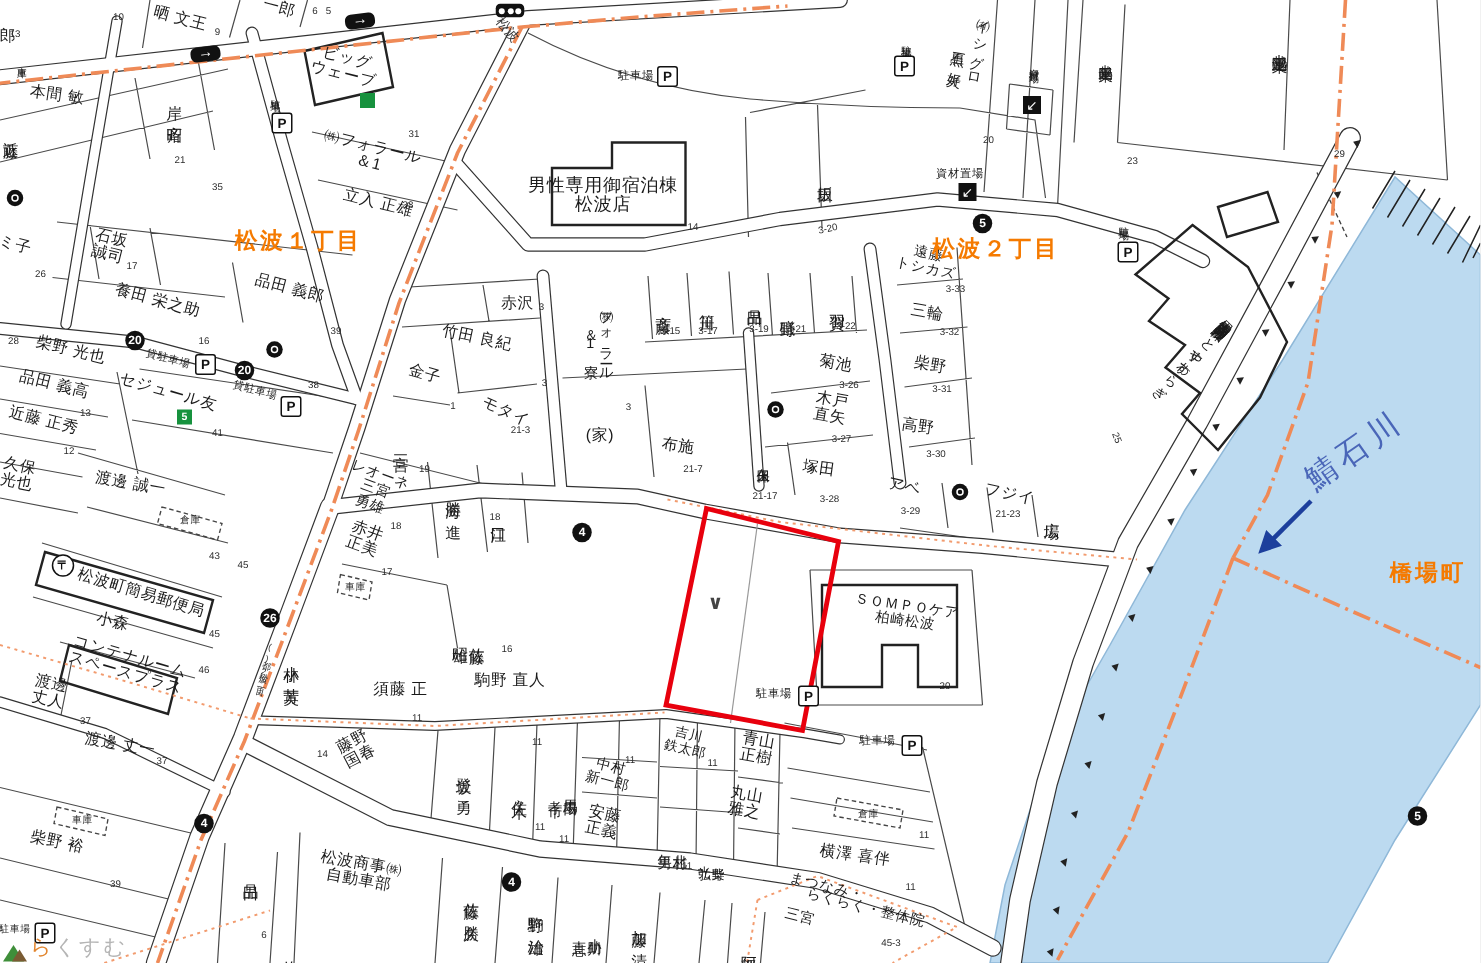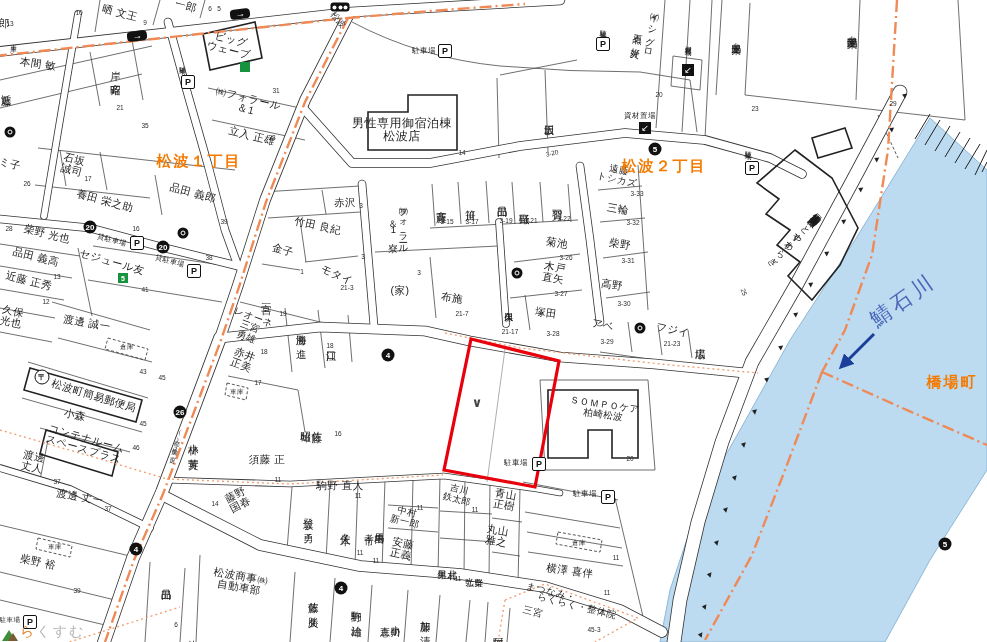--- a/index.html
+++ b/index.html
@@ -215,21 +215,21 @@
       <div class="lbl" style="left: 243px; top: 360px; transform: translate(-50%, -50%) rotate(20deg);">赤井
 正美</div>
       <div class="lbl" style="left: 250px; top: 327px; font-size: 9.5px; transform: translate(-50%, -50%) rotate(20deg);">レオーネ
 三宮
 勇雄</div>
       <div class="lbl v" style="left: 301px; top: 334px;">勝海 進</div>
       <div class="lbl v" style="left: 331px; top: 344px;">江口</div>
       <div class="lbl v" style="left: 311px; top: 424px;">佐藤
 昭雄</div>
       <div class="lbl" style="left: 267px; top: 460px;">須藤 正</div>
-      <div class="lbl" style="left: 340px; top: 486px; text-align: right;">駒野 直人</div>
+      <div class="lbl" style="left: 340px; top: 454px; text-align: right;">駒野 直人</div>
       <div class="lbl" style="left: 237px; top: 392px; font-size: 6.5px;">車庫</div>
       <div class="lbl" style="left: 12px; top: 317px; transform: translate(-50%, -50%) rotate(12deg);">久保
 光也</div>
       <div class="lbl" style="left: 80px; top: 497px; transform: translate(-50%, -50%) rotate(10deg);">渡邊 丈一</div>
       <div class="lbl" style="left: 38px; top: 562px; transform: translate(-50%, -50%) rotate(12deg);">柴野 裕</div>
       <div class="lbl" style="left: 55px; top: 547px; font-size: 6.5px;">車庫</div>
       <div class="lbl v" style="left: 166px; top: 582px;">品田</div>
       <div class="lbl v" style="left: 192px; top: 633px;">佐藤</div>
       <div class="lbl" style="left: 238px; top: 500px; transform: translate(-50%, -50%) rotate(-28deg);">藤野
 国春</div>

